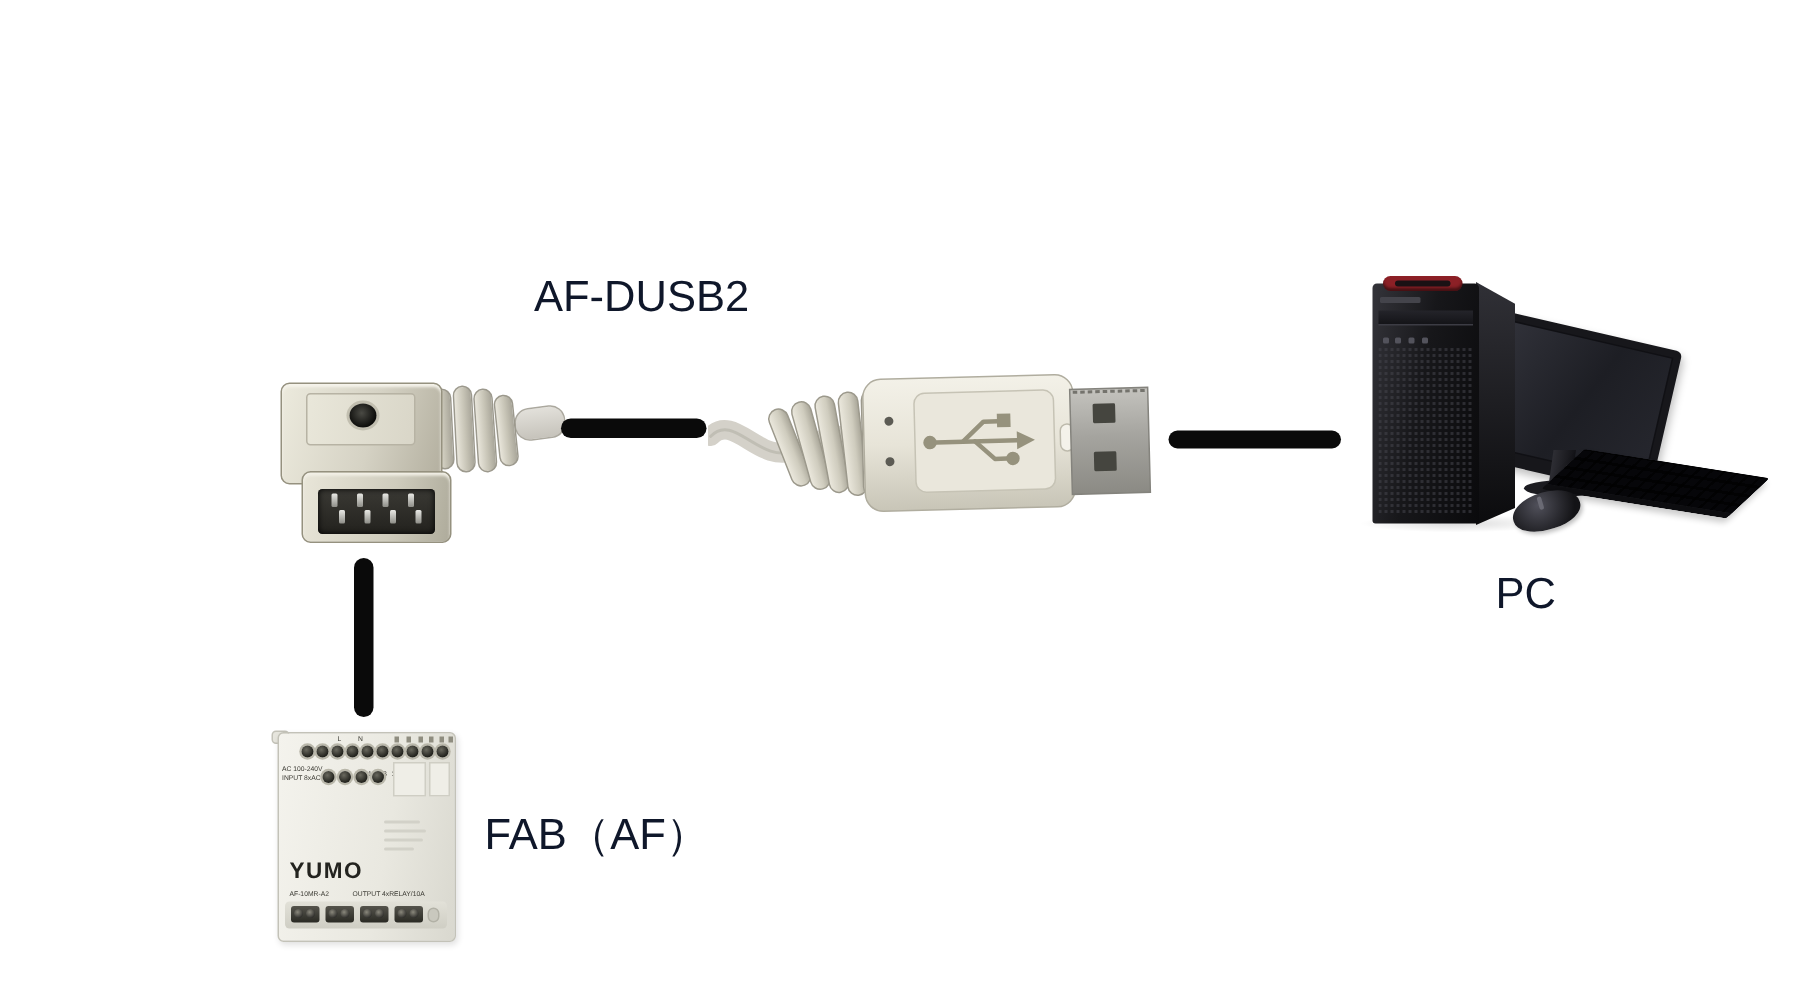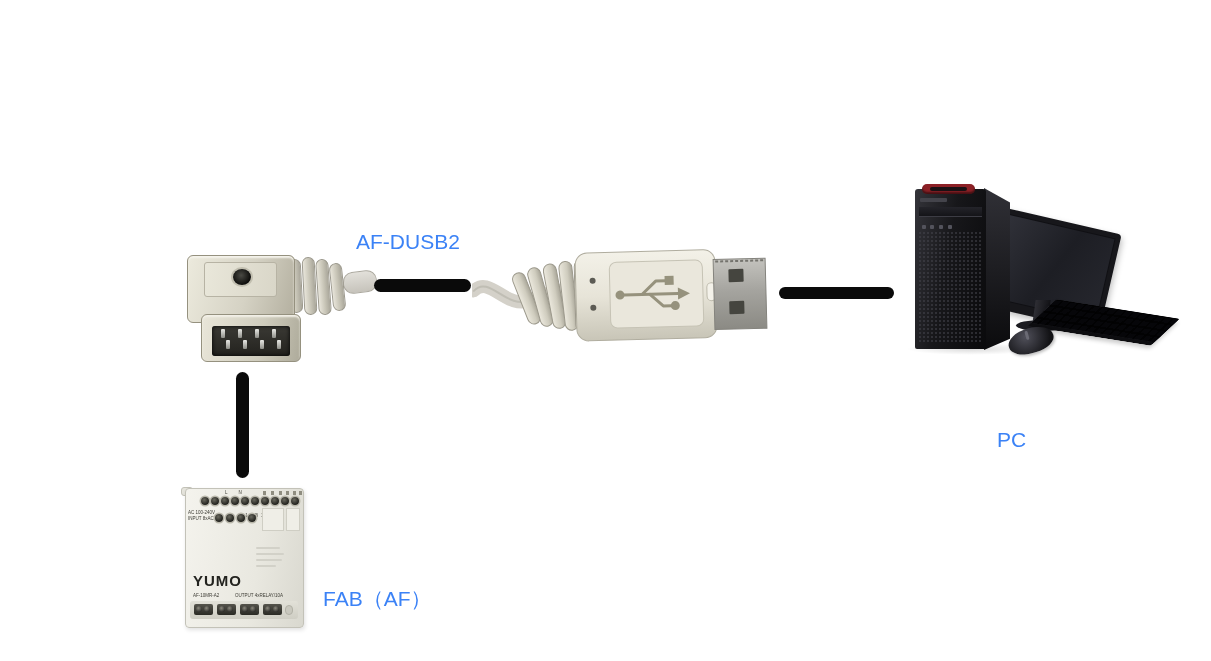--- a/index.html
+++ b/index.html
@@ -7,21 +7,21 @@
     --connector-beige:#d7d3c6; --usb-body:#e9e6db; --metal:#aaa9a4;
     --plc-body:#edece6; --pc-black:#1b1b1e; --pc-accent-red:#8c2026;
   }
   *{margin:0;padding:0;box-sizing:border-box;}
   html,body{background:var(--background);}
   body{font-family:"Liberation Sans","DejaVu Sans",sans-serif;color:var(--text);}
   .canvas{position:relative;width:1211px;height:661px;background:var(--background);overflow:hidden;}
   .abs{position:absolute;}
 
   .title{left:88px;top:40px;font-size:37px;font-weight:bold;letter-spacing:0;}
-  .big-label{font-size:21px;font-weight:400;color:#3b82f6;margin-top:48px;}
+  .big-label{font-size:29px;font-weight:400;color:#0f172a;}
   .label-cable{left:356px;top:182px;}
   .label-pc{left:997px;top:380px;}
   .label-plc{left:323px;top:537px;}
 
   .bar{background:var(--link-bar);border-radius:7px;}
   .bar-left{left:374px;top:279px;width:97px;height:13px;}
   .bar-right{left:779px;top:287px;width:115px;height:12px;}
   .bar-vert{left:236px;top:372px;width:13px;height:106px;}
 
   

